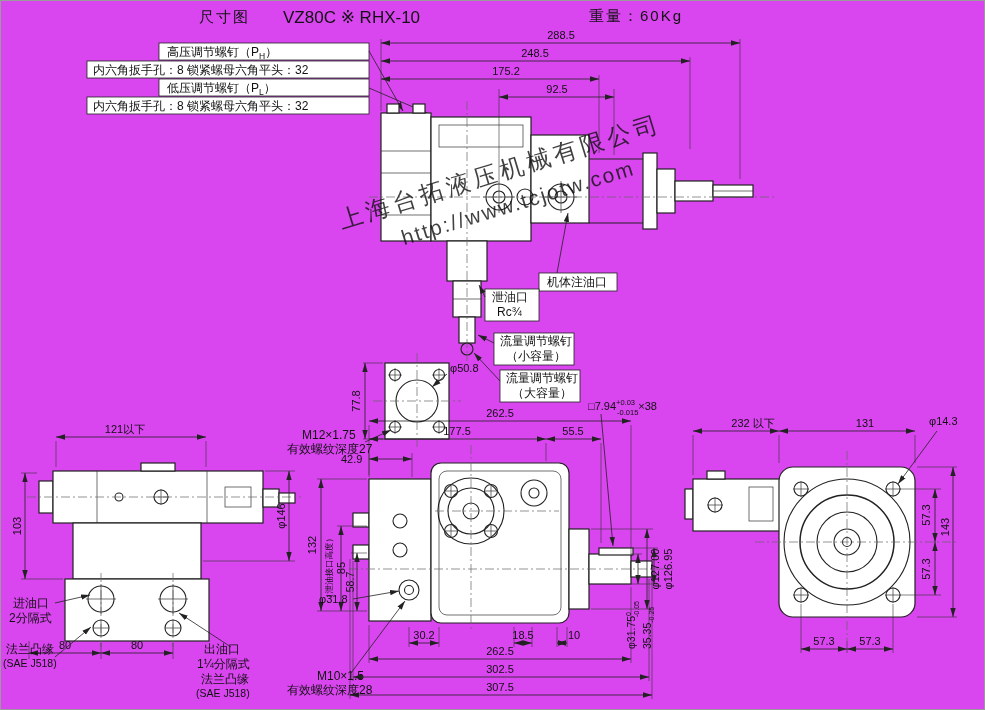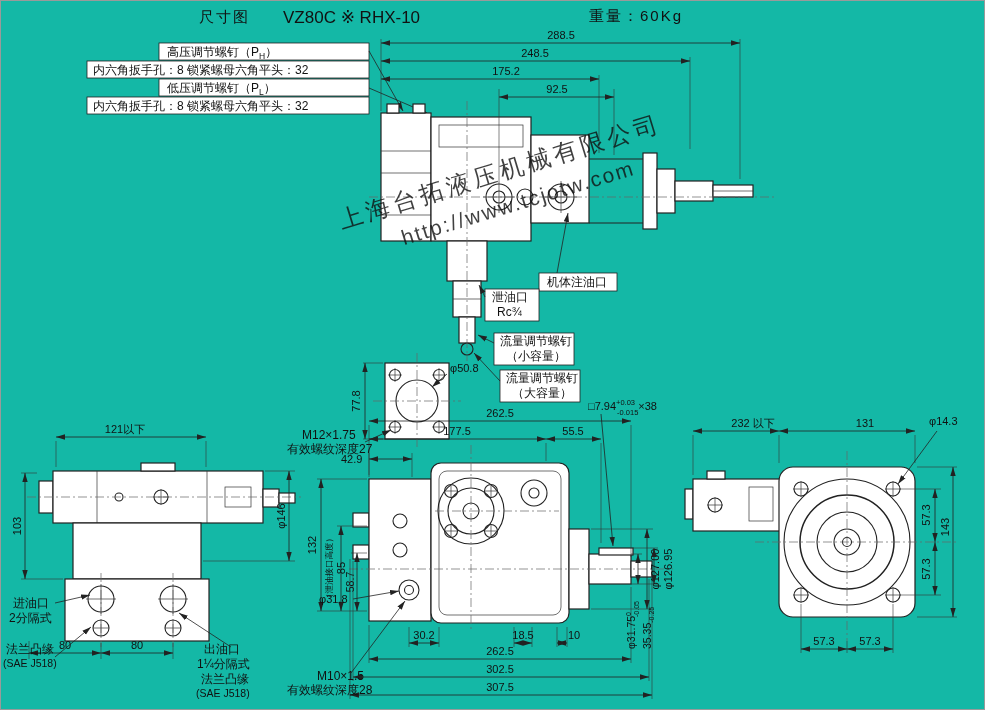--- a/index.html
+++ b/index.html
@@ -1,16 +1,16 @@
 <!DOCTYPE html>
 <html><head>
 <meta charset="utf-8">
 <style>
   html,body{margin:0;padding:0;background:#e8e8e8}
-  .sheet{position:relative;width:985px;height:710px;background:#14b8a6;border:1px solid #9a9a9a;
+  .sheet{position:relative;width:985px;height:710px;background:#d946ef;border:1px solid #9a9a9a;
          box-sizing:border-box;font-family:"Liberation Sans","DejaVu Sans",sans-serif;overflow:hidden}
   svg{display:block}
   svg text{fill:#111;font-family:"Liberation Sans","DejaVu Sans",sans-serif}
   .t8{font-size:8.5px}.t10{font-size:10.5px}.t11{font-size:11px}.t12{font-size:12px}
   .t15{font-size:15px;letter-spacing:2px}.t17{font-size:17px}
   .ol{fill:#fff;stroke:#222;stroke-width:1.2}
   .on{fill:none;stroke:#222;stroke-width:1.1}
   .tn{fill:none;stroke:#333;stroke-width:0.7}
   .cl{fill:none;stroke:#666;stroke-width:0.7;stroke-dasharray:9 3 2 3}
   .ex{fill:none;stroke:#333;stroke-width:0.6}

